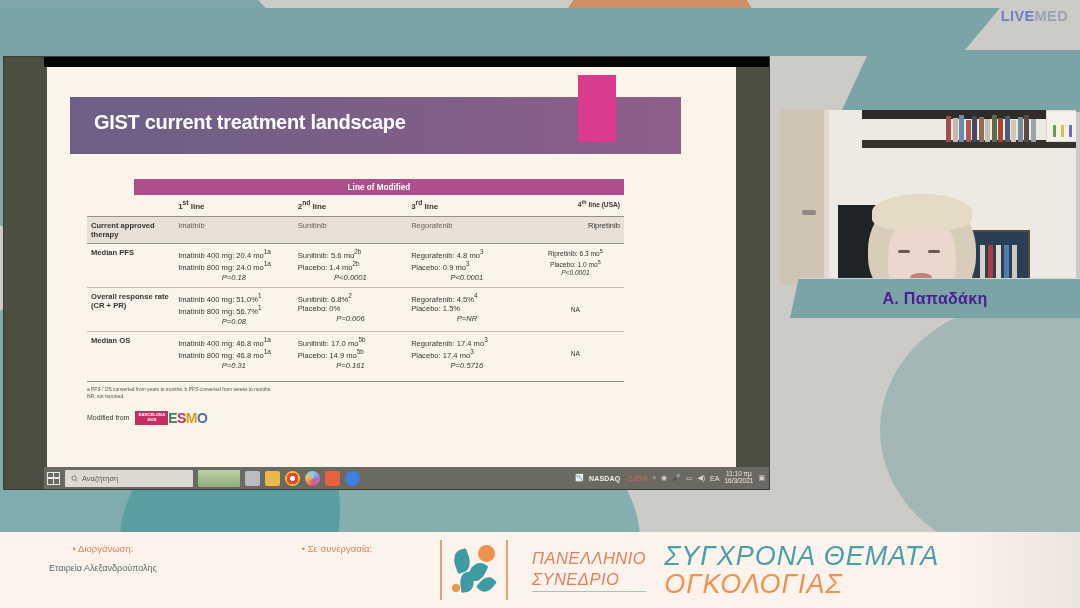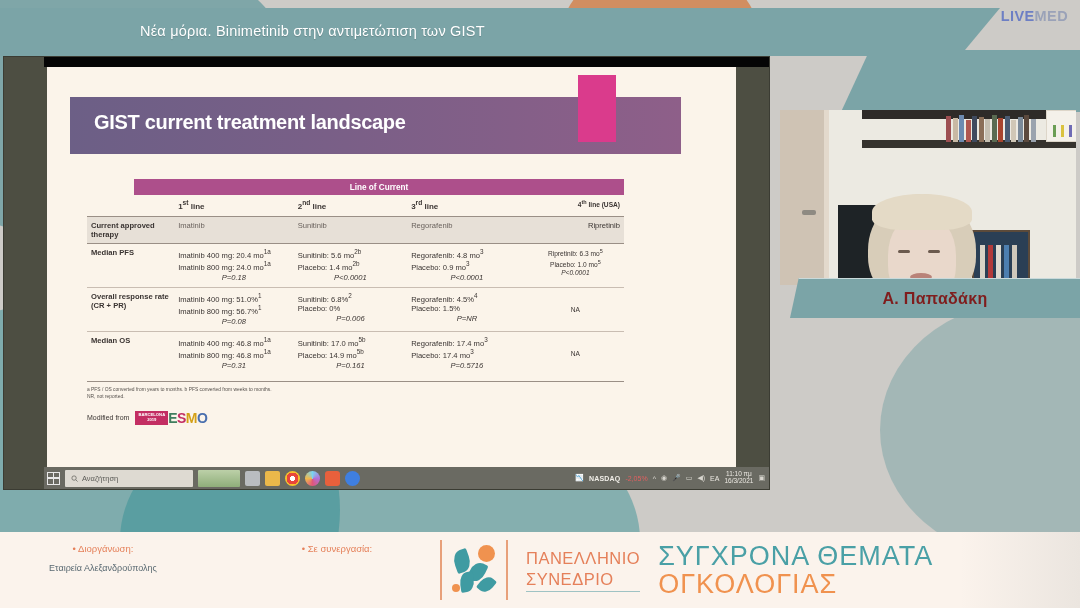--- a/index.html
+++ b/index.html
@@ -130,21 +130,21 @@
   .cam-video {
     position:absolute; left:0; top:60px; width:296px; height:175px;
     overflow:hidden; background:#e9e6de;
   }
   .cam-namebar {
     position:absolute; left:10px; top:228px; width:290px; height:40px;
     background:#7ba4a7; border-top:1.5px solid #c9dadb;
     clip-path: polygon(3% 0, 100% 0, 100% 100%, 0 100%);
     display:flex; align-items:center; justify-content:center;
   }
-  .cam-name { color:#7f1d1d; font-size:16px; font-weight:bold; letter-spacing:.3px; }
+  .cam-name { color:#4c1d95; font-size:16px; font-weight:bold; letter-spacing:.3px; }
   
   .r-wall { position:absolute; inset:0; background:#eceae2; }
   .r-door { position:absolute; left:0; top:0; width:44px; height:100%; background:#cfc3b4; }
   .r-doorframe { position:absolute; left:44px; top:0; width:5px; height:100%; background:#e3d9cc; }
   .r-handle { position:absolute; left:22px; top:100px; width:14px; height:5px; background:#8e8a82; border-radius:2px; }
   .r-shelf { position:absolute; left:82px; top:30px; width:214px; height:8px; background:#36332e; }
   .r-shelf2 { position:absolute; left:82px; top:0px; width:214px; height:9px; background:#2e2b28; }
   .r-books { position:absolute; left:166px; top:2px; width:120px; height:30px; display:flex; gap:1.5px; align-items:flex-end; }
   .r-books i { display:block; width:5px; background:#b6605e; }
   .r-art { position:absolute; left:266px; top:0px; width:32px; height:32px; background:#f4f1ea; border:1px solid #ddd6c9; }
@@ -167,21 +167,21 @@
   }
   .banner-left { flex:0 0 440px; display:flex;gap:28px; }
   .bl-col { flex:1; text-align:center; padding-top:11px; }
   .bl-head { color:#e5805a; font-size:9.5px; }
   .bl-head:before { content:"• "; color:#e5805a; }
   .bl-body { margin-top:8px; color:#5a6a72; font-size:9px; line-height:1.45; }
   .banner-sep { width:2px; background:#e8a07a; margin:8px 0; }
   .banner-leaf { width:64px; position:relative; }
   .leaf-dot { position:absolute; border-radius:50%; background:#f0924f; }
   .leaf-shape { position:absolute; background:#3f9ba2; border-radius:60% 10% 60% 10%; }
-  .banner-titles { flex:1; display:flex; align-items:center; gap:18px; padding-left:18px; }
+  .banner-titles { flex:1; display:flex; align-items:center; gap:18px; padding-left:24px;font-style:italic; }
   .bt-small { color:#e5805a; font-size:16.5px; line-height:1.25; letter-spacing:.5px; }
   .bt-small u { text-decoration:none; display:block; border-bottom:1px solid #9fc3c4; padding-bottom:2px;}
   .bt-big-1 { color:#4aa0a6; font-size:27px; letter-spacing:1px; line-height:1.05; }
   .bt-big-2 { color:#f0924f; font-size:27px; letter-spacing:1px; line-height:1.05; }
   .banner-fade { position:absolute; right:0; top:0; width:120px; height:100%;
      background:linear-gradient(90deg, rgba(251,243,236,0), rgba(205,203,199,.35)); }
 </style>
 </head>
 <body>
 
@@ -189,36 +189,35 @@
 
   <div class="bg-base">
     <div class="bg-arc arc-a"></div>
     <div class="bg-arc arc-d"></div>
     <div class="bg-arc arc-b"></div>
     <div class="bg-arc arc-c"></div>
     <div class="bg-arc arc-e"></div>
   </div>
 
   <div class="header-band"></div>
-  <div class="header-title">Νέα μόρια. Binimetinib στην αντιμετώπιση των GIST</div>
   <div class="logo">
     <span class="lv">LIVE</span><span class="md">MED</span>
   </div>
 
   <div class="screen-frame">
     <div class="screen-black-bar"></div>
     <div class="desk-page">
 
       <div class="slide">
         <div class="slide-titlebar"></div>
         <div class="pink-tab"></div>
         <div class="slide-title">GIST current treatment landscape</div>
 
         <div class="tbl">
-          <div class="tbl-head-bar">Line of Current</div>
+          <div class="tbl-head-bar">Line of Modified</div>
           <table>
             <colgroup>
               <col class="col-lbl">
                 <col class="col-1">
                 <col class="col-2">
                 <col class="col-3">
                 <col class="col-4">
             </colgroup>
             <thead>
               <tr>

